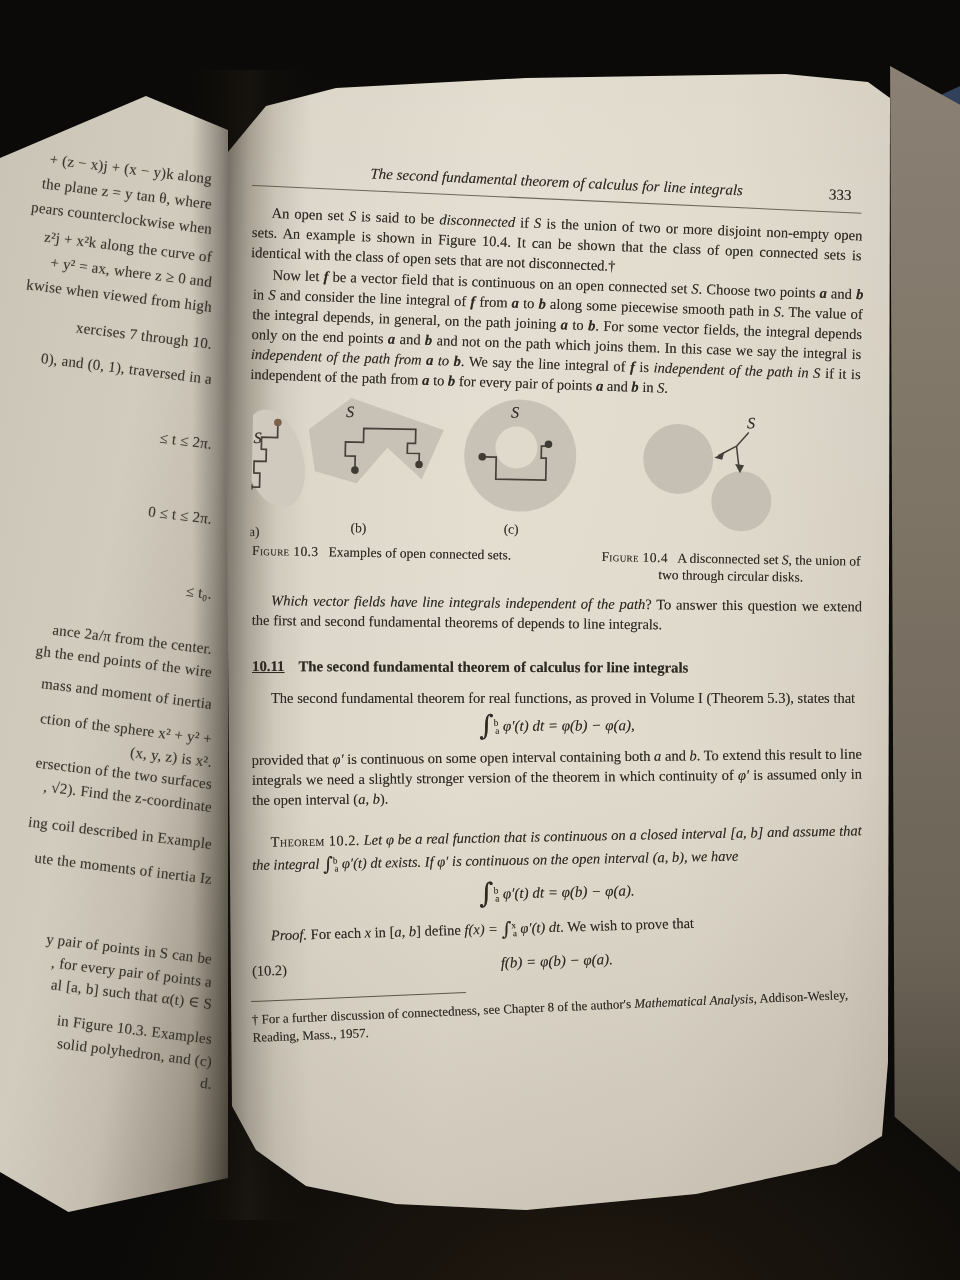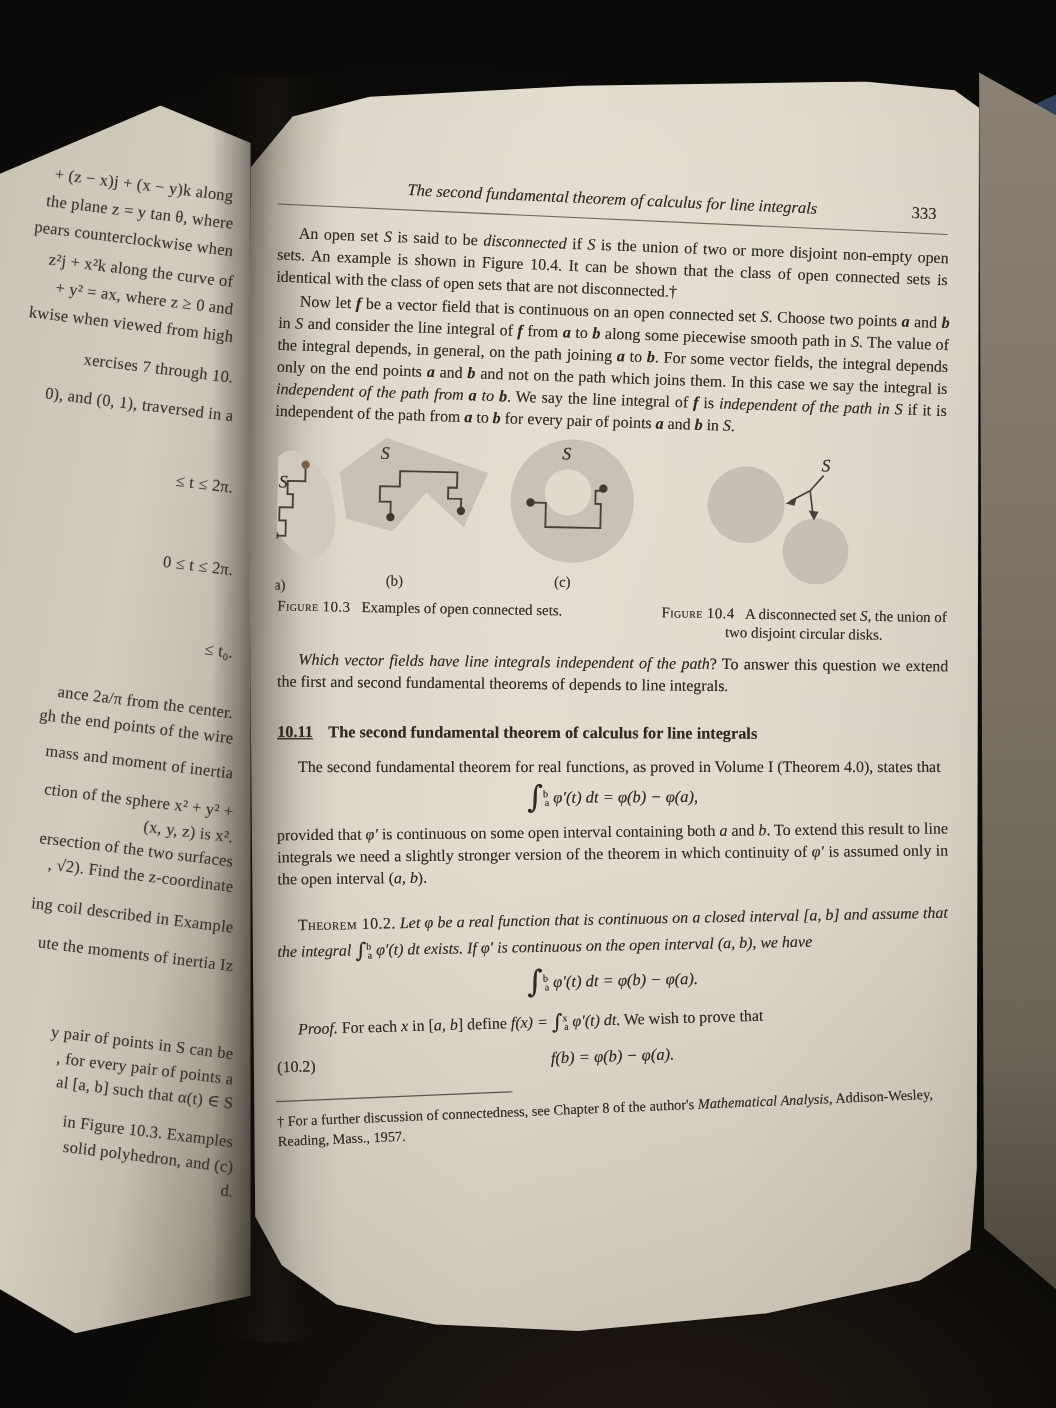--- a/index.html
+++ b/index.html
@@ -178,31 +178,31 @@
     </g>
   </svg>
 
   <div class="blk cap-row" style="margin-top:2px;transform:rotate(1deg)">
     <div class="cap-left">
       <span class="sc">Figure 10.3</span>&nbsp;&nbsp;
       <span>Examples of open connected sets.</span>
     </div>
     <div class="cap-right">
       <span class="sc">Figure 10.4</span>&nbsp;&nbsp;
-      <span><span>A disconnected set </span><span class="r-i">S</span><span>, the union of two disjoint circular disks.</span></span>
+      <span><span>A disconnected set </span><span class="r-i">S</span><span>, the union of two through circular disks.</span></span>
     </div>
   </div>
 
   <div class="blk para ind" style="margin-top:14px;transform:rotate(0.6deg)"><span class="r-i">Which vector fields have line integrals independent of the path</span><span>?  To answer this question we extend the first and second fundamental theorems of depends to line integrals.</span></div>
 
   <div class="blk sect" style="margin-top:26px;transform:rotate(0.2deg)">
     <span class="num">10.11</span><span>The second fundamental theorem of calculus for line integrals</span>
   </div>
 
-  <div class="blk para ind" style="margin-top:12px;transform:rotate(0deg)"><span>The second fundamental theorem for real functions, as proved in Volume I (Theorem 4.0), states that</span></div>
+  <div class="blk para ind" style="margin-top:12px;transform:rotate(0deg)"><span>The second fundamental theorem for real functions, as proved in Volume I (Theorem 5.3), states that</span></div>
 
   <div class="blk formula" style="margin-top:6px;transform:rotate(-0.3deg)"><span class="r-int">∫</span><span class="r-lim-sup">b</span><span class="r-lim-sub">a</span><span class="r-i"> φ′(t) dt = φ(b) − φ(a),</span></div>
 
   <div class="blk para" style="margin-top:8px;transform:rotate(-0.6deg)"><span>provided that </span><span class="r-i">φ′</span><span> is continuous on some open interval containing both </span><span class="r-i">a</span><span> and </span><span class="r-i">b</span><span>.  To extend this result to line integrals we need a slightly stronger version of the theorem in which continuity of </span><span class="r-i">φ′</span><span> is assumed only in the open interval (</span><span class="r-i">a, b</span><span>).</span></div>
 
   <div class="blk para ind" style="margin-top:22px;transform:rotate(-1.1deg)"><span class="r-sc">Theorem 10.2.</span><span class="r-i">  Let φ be a real function that is continuous on a closed interval [a, b] and assume that the integral </span><span class="r-int-in">∫</span><span class="r-lim-sup">b</span><span class="r-lim-sub">a</span><span class="r-i"> φ′(t) dt exists.  If φ′ is continuous on the open interval (a, b), we have</span></div>
 
   <div class="blk formula" style="margin-top:6px;transform:rotate(-1.3deg)"><span class="r-int">∫</span><span class="r-lim-sup">b</span><span class="r-lim-sub">a</span><span class="r-i"> φ′(t) dt = φ(b) − φ(a).</span></div>
 
   <div class="blk para ind" style="margin-top:10px;transform:rotate(-1.7deg)"><span class="r-i">Proof.</span><span>  For each </span><span class="r-i">x</span><span> in [</span><span class="r-i">a, b</span><span>] define </span><span class="r-i">f(x) = </span><span class="r-int-in">∫</span><span class="r-lim-sup">x</span><span class="r-lim-sub">a</span><span> </span><span class="r-i">φ′(t) dt</span><span>.  We wish to prove that</span></div>

